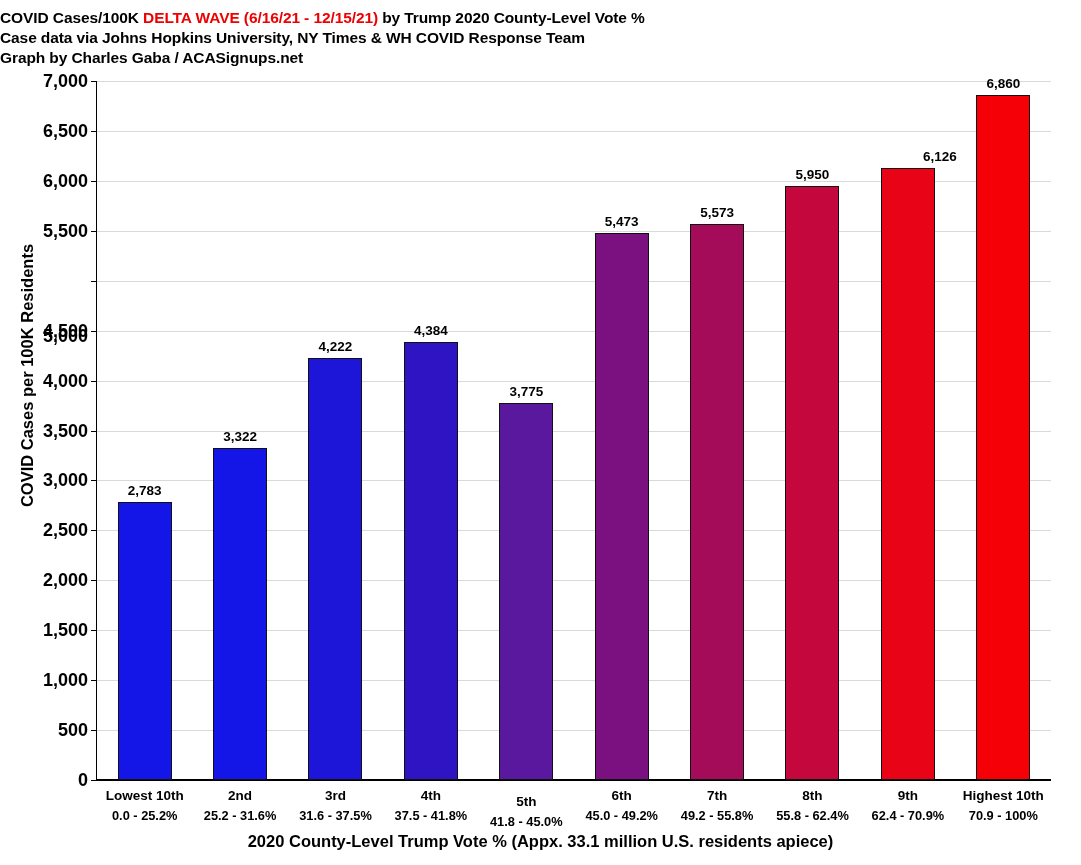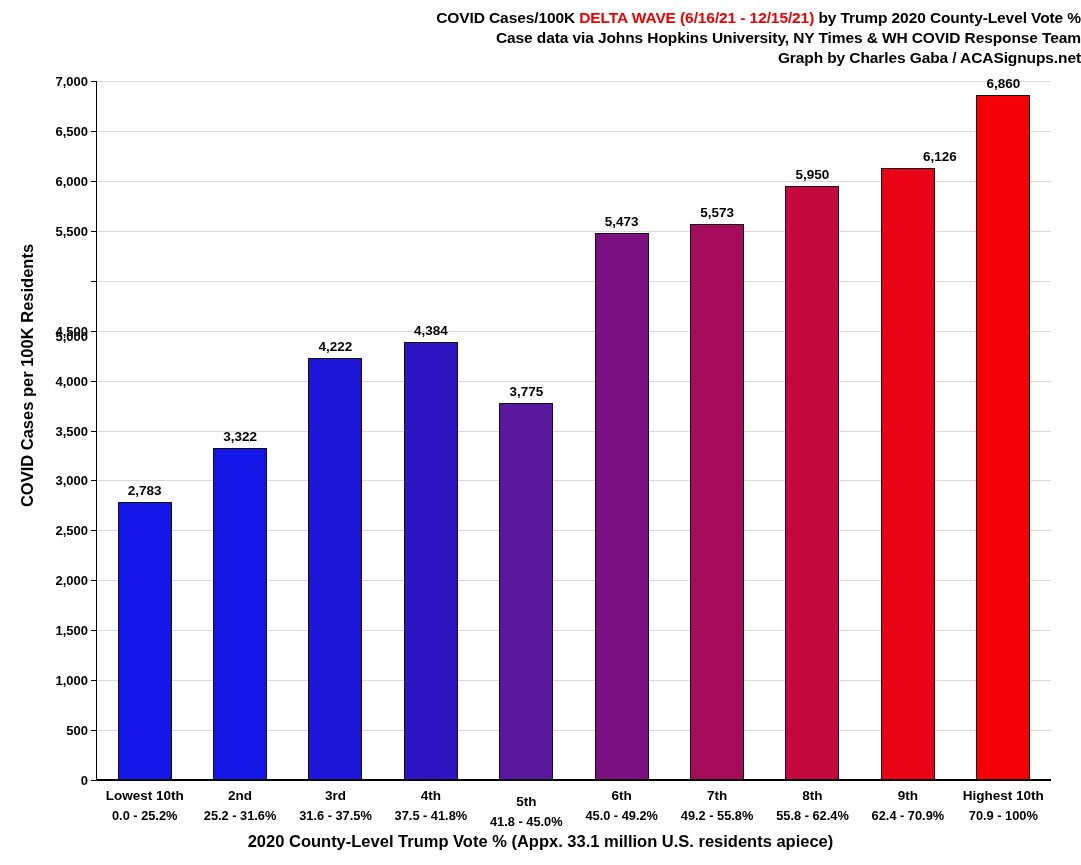--- a/index.html
+++ b/index.html
@@ -18,21 +18,21 @@
     overflow: hidden;
     background: #ffffff;
   }
 
   
   .title-block {
     position: absolute;
     top: 8px;
     left: 0;
     width: 1081px;
-    text-align: right;
+    text-align: left;
   }
   .title-line {
     font-size: 15.5px;
     font-weight: bold;
     line-height: 20px;
     letter-spacing: -0.1px;
   }
   .title-red { color: #ee0000; }
 
   
@@ -66,21 +66,21 @@
     left: 0;
     top: 81px;
     width: 1081px;
     height: 700px;
   }
   .ytick {
     position: absolute;
     left: 20px;
     width: 68px;
     text-align: right;
-    font-size: 13px;
+    font-size: 18px;
     font-weight: bold;
     transform: translateY(-50%);
   }
   .ytick-mark {
     position: absolute;
     width: 5px;
     height: 1px;
     background: #000;
     left: 91px;
   }

